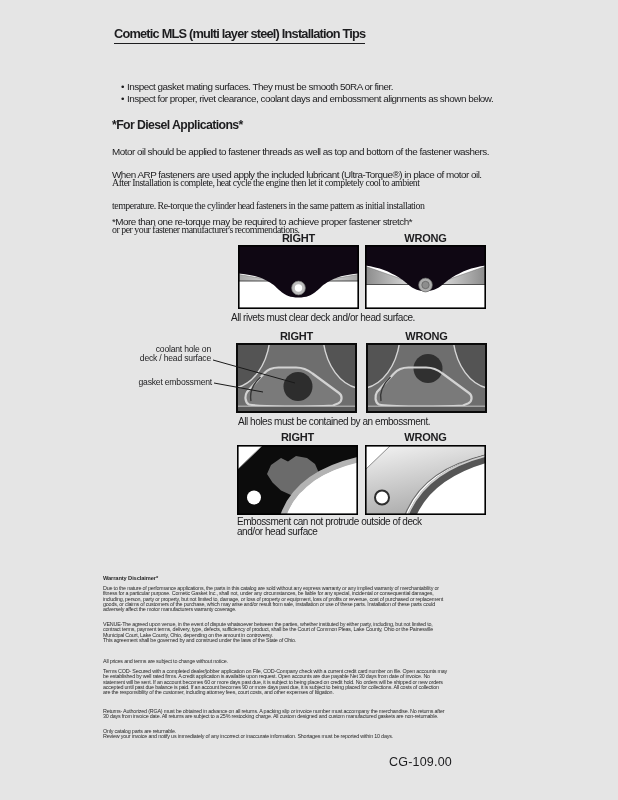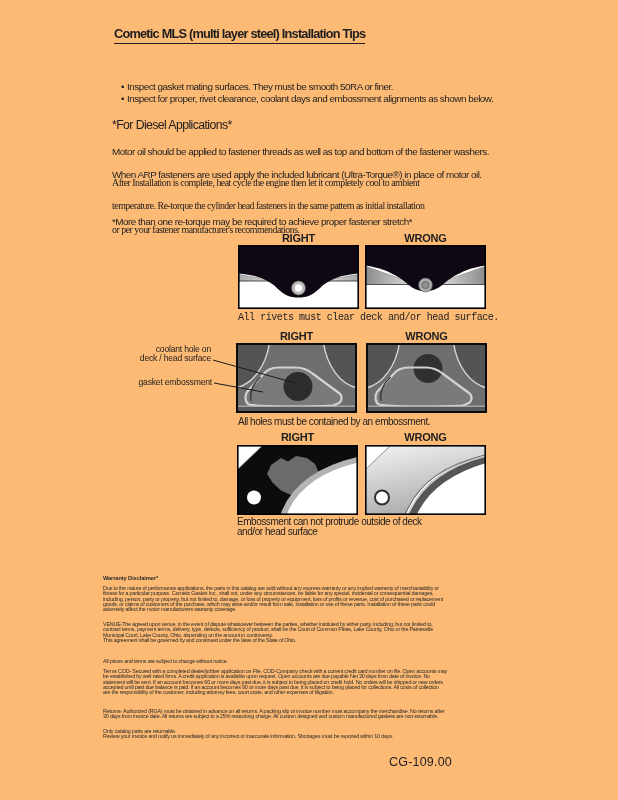--- a/index.html
+++ b/index.html
@@ -1,33 +1,33 @@
 <!DOCTYPE html>
 <html><head>
 <meta charset="utf-8">
 <style>
   html,body { margin:0; padding:0; background:#ffffff; }
   .page {
-    position:relative; width:618px; height:800px; background:#fdba74;
+    position:relative; width:618px; height:800px; background:#e5e5e5;
     font-family:"Liberation Sans", sans-serif; color:#1d1d1f; overflow:hidden;
   }
   .title {
     position:absolute; left:114px; top:26px;
     font-size:12.8px; font-weight:bold; letter-spacing:-0.8px;
     border-bottom:1.4px solid #1d1d1f; padding-bottom:1.5px; white-space:nowrap;
   }
   .tlist { position:absolute; }
   .tlist .line, .para .line, .single {
     font-size:9.9px; letter-spacing:-0.5px; line-height:11.6px; white-space:nowrap;
   }
   .blist .line::before { content:"\25E6"; margin-right:3.5px; font-size:9px; }
   .sublist .line::before { content:"\2022"; margin-right:3px; }
   .h2 {
     position:absolute; left:112px; top:118px;
-    font-size:12.3px; font-weight:normal; letter-spacing:-0.6px; white-space:nowrap;
+    font-size:12.3px; font-weight:bold; letter-spacing:-0.6px; white-space:nowrap;
   }
   .para { position:absolute; left:112px; }
   .para .line { line-height:11.3px;margin-top:12px; }
   .single { position:absolute; left:112px; }
   .dlabel {
     position:absolute; width:121px; text-align:center;
     font-size:11px; font-weight:600; letter-spacing:-0.2px; white-space:nowrap;
   }
   .dbox { position:absolute; line-height:0; }
   .dbox svg { display:block; }
@@ -110,21 +110,21 @@
       <path d="M1,21.5 L52,39.5 L1,39.5 Z" fill="url(#w2L)" stroke="#555555" stroke-width="0.4"></path>
       <path d="M120,21.5 L69,39.5 L120,39.5 Z" fill="url(#w2R)" stroke="#555555" stroke-width="0.4"></path>
       <line x1="1" y1="39.5" x2="120" y2="39.5" stroke="#3c3c3c" stroke-width="0.8"></line>
       <path d="M0,0 H121 V20.5 C106,22.5 97,26.5 87,32.5 C77,38.5 74.5,46 60.5,46 C46.5,46 44,38.5 34,32.5 C24,26.5 15,22.5 0,20.5 Z" fill="#0f0713"></path>
       <circle cx="60.5" cy="40" r="6.9" fill="#adadad" stroke="#5f5f5f" stroke-width="0.7"></circle>
       <circle cx="60.5" cy="40" r="3.7" fill="#8d8d8d" stroke="#555555" stroke-width="0.6"></circle>
       <rect x="0.8" y="0.8" width="119.4" height="62.4" fill="none" stroke="#000000" stroke-width="1.6"></rect>
     </svg>
   </div>
 
-  <div class="caption" style="left:238px; top:312px;font-family:Liberation Mono, monospace;">All rivets must clear deck and/or head surface.</div>
+  <div class="caption" style="left:231px; top:312px;">All rivets must clear deck and/or head surface.</div>
 
   <div class="dlabel" style="left:236px; top:330px;">RIGHT</div>
   <div class="dlabel" style="left:366px; top:330px;">WRONG</div>
 
   <div class="ann" style="left:116px; width:95px; top:345px;">
     <div>coolant hole on</div>
     <div>deck / head surface</div>
   </div>
   <div class="ann" style="left:116px; width:96px; top:378px;">gasket embossment</div>
 

